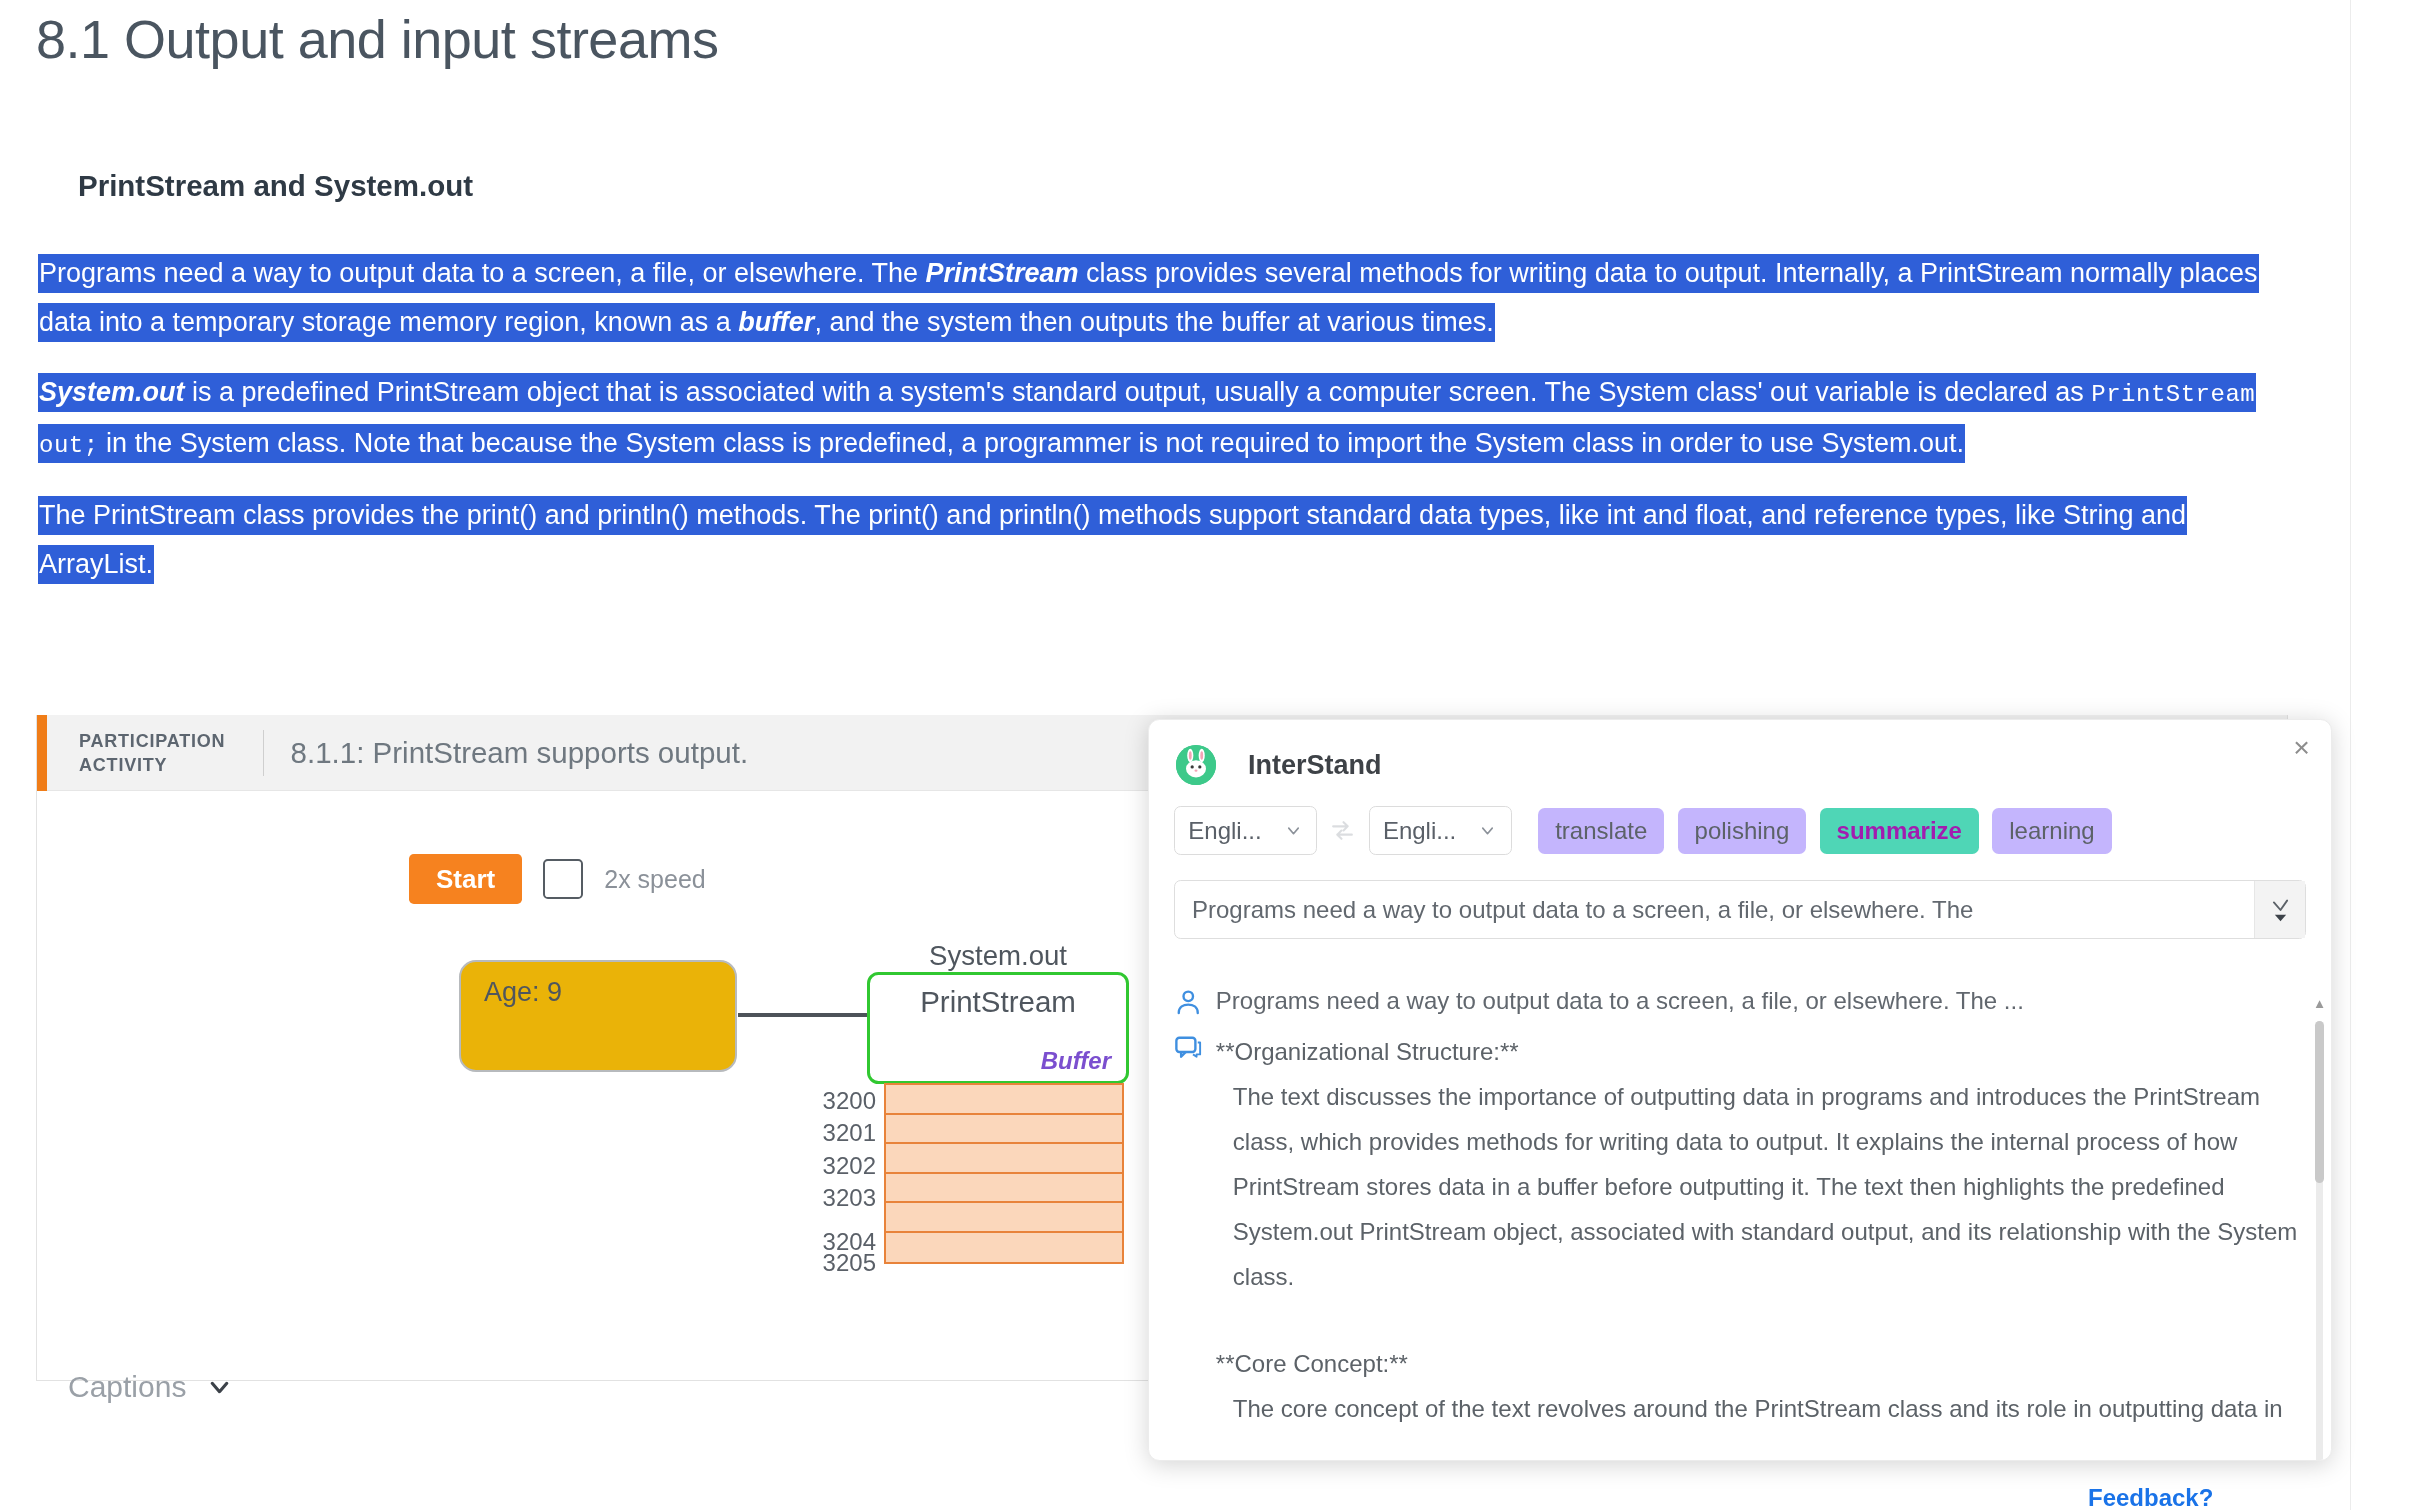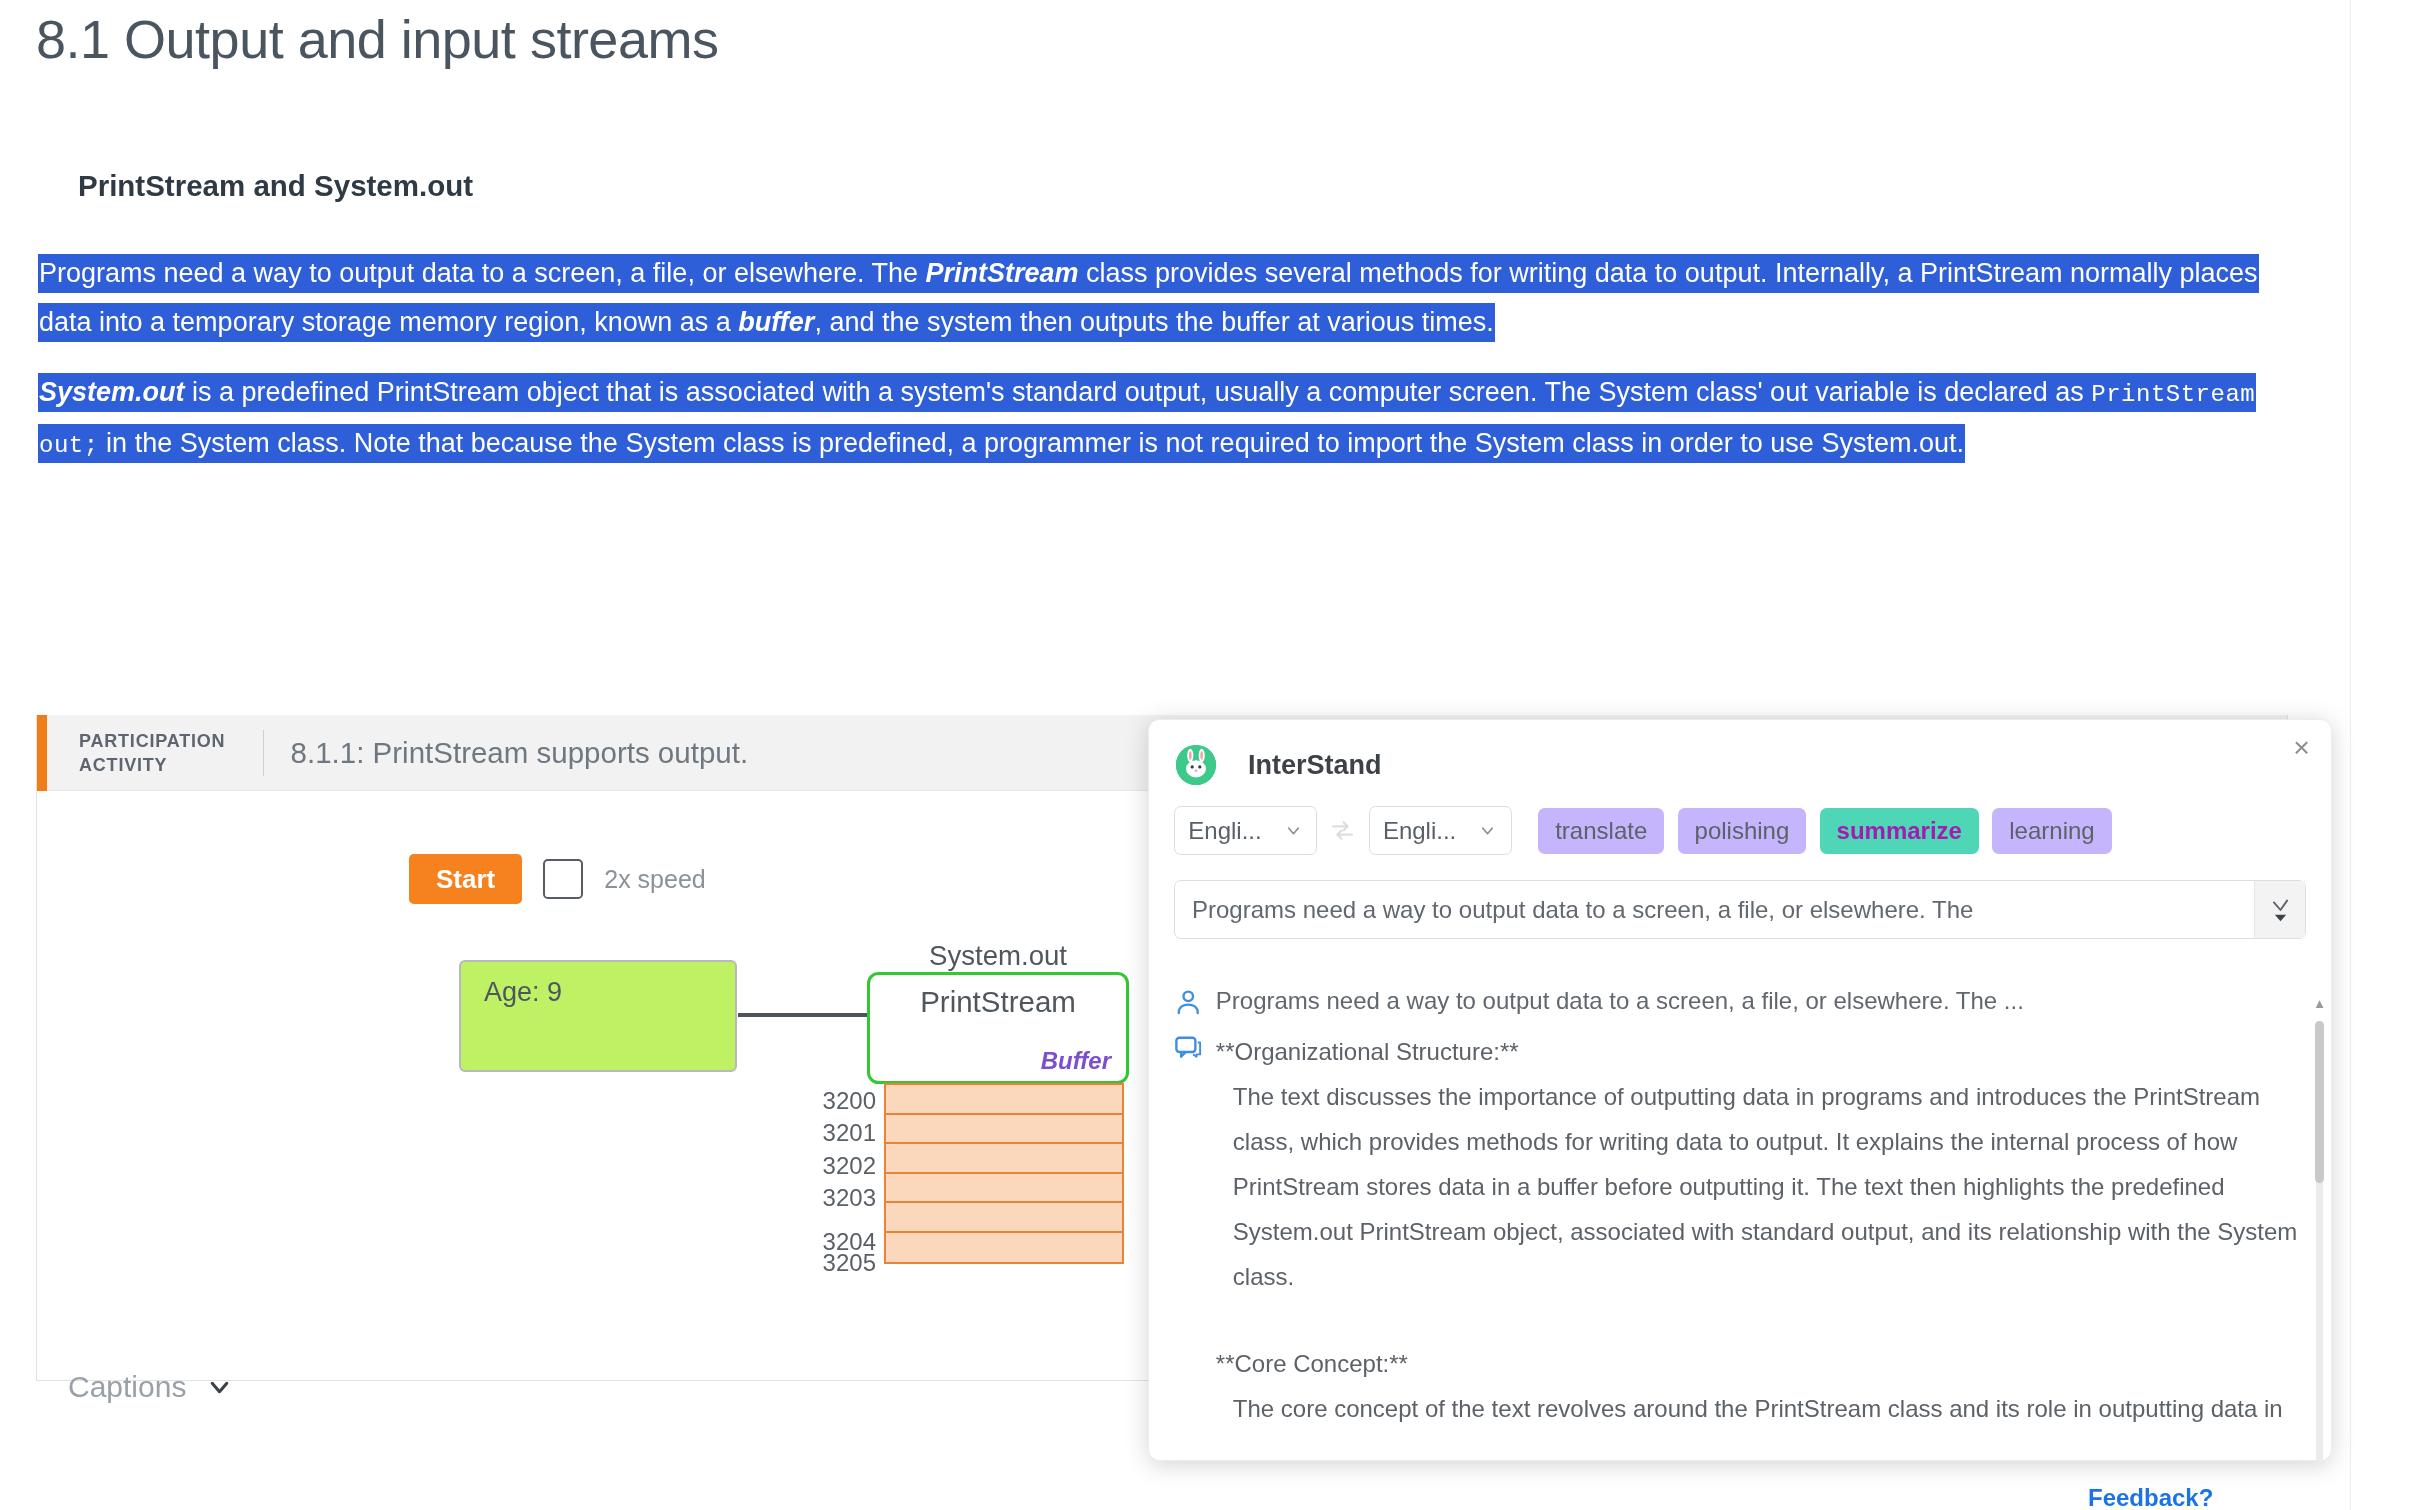--- a/index.html
+++ b/index.html
@@ -137,22 +137,22 @@
   }
   .speed-label {
     font-size: 25px;
     color: #8b9199;
   }
   .obj-box {
     position: absolute;
     left: 459px; top: 960px;
     width: 278px; height: 112px;
     border: 2.9px solid #b7babd;
-    border-radius: 6px;
-    background: #bef264;
+    border-radius: 17px;
+    background: #eab308;
   }
   .obj-box-text {
     position: absolute;
     left: 23px; top: 15px;
     font-size: 27px;
     color: #4f565e;
   }
   .connector {
     position: absolute;
     left: 738px; top: 1013px;
@@ -411,20 +411,21 @@
 <div class="page">
 
   <div class="right-rule"></div>
 
   <div class="section-title">8.1 Output and input streams</div>
   <div class="sub-title">PrintStream and System.out</div>
 
   <div class="body-copy">
     <p class="para" id="para-0"><span class="hl"><span>Programs need a way to output data to a screen, a file, or elsewhere. The </span><b>PrintStream</b><span> class provides several methods for writing data to output. Internally, a PrintStream normally places data into a temporary storage memory region, known as a </span><b>buffer</b><span>, and the system then outputs the buffer at various times.</span></span></p>
     <p class="para" id="para-1"><span class="hl"><b>System.out</b><span> is a predefined PrintStream object that is associated with a system's standard output, usually a computer screen. The System class' out variable is declared as </span><span class="mono">PrintStream out;</span><span> in the System class. Note that because the System class is predefined, a programmer is not required to import the System class in order to use System.out.</span></span></p>
+    <p class="para" id="para-2"><span class="hl"><span>The PrintStream class provides the print() and println() methods. The print() and println() methods support standard data types, like int and float, and reference types, like String and ArrayList.</span></span></p>
   </div>
 
   <div class="activity-card">
     <div class="activity-header">
       <div class="activity-accent"></div>
       <div class="activity-kicker">
         <div>PARTICIPATION</div>
         <div>ACTIVITY</div>
       </div>
       <div class="activity-divider"></div>

